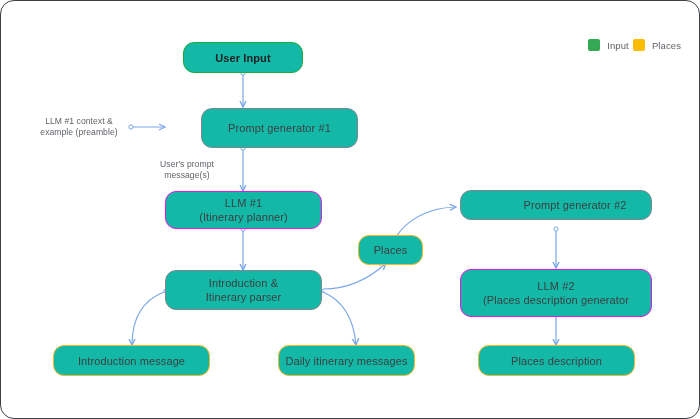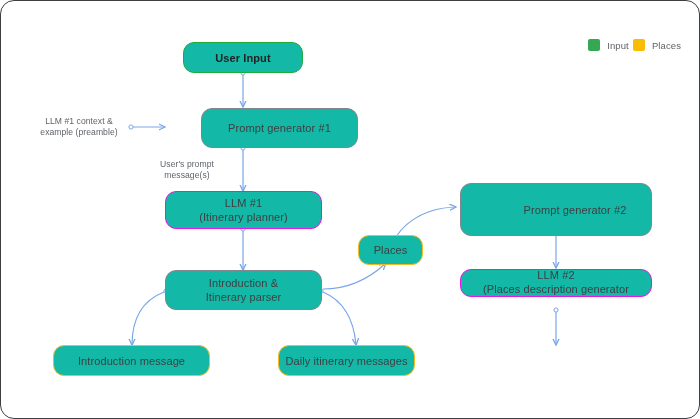--- a/index.html
+++ b/index.html
@@ -154,36 +154,39 @@
   </div>
 
   <div class="node gray" style="left:164px; top:269px; width:157px; height:40px;">
     <span>Introduction &amp;<br>Itinerary parser</span>
   </div>
 
   <div class="node yellow" style="left:357px; top:234px; width:65px; height:30px;">
     <span>Places</span>
   </div>
 
-  <div class="node gray" style="left:459px; top:182px; width:192px; height:53px;padding-left:38px;">
+  <div class="node gray" style="left:459px; top:189px; width:192px; height:30px;padding-left:38px;">
     <span>Prompt generator #2</span>
   </div>
 
-  <div class="node magenta" style="left:459px; top:268px; width:192px; height:28px;align-items:flex-end;">
+  <div class="node magenta" style="left:459px; top:268px; width:192px; height:48px;">
     <span>LLM #2<br>(Places description generator</span>
   </div>
 
   <div class="node yellow" style="left:52px; top:344px; width:157px; height:31px;">
     <span>Introduction message</span>
   </div>
 
   <div class="node yellow" style="left:277px; top:344px; width:137px; height:31px;">
     <span>Daily itinerary messages</span>
   </div>
 
+  <div class="node yellow" style="left:477px; top:344px; width:157px; height:31px;">
+    <span>Places description</span>
+  </div>
 
   <div class="edge-label" style="left:26px; top:115px; width:104px;">LLM #1 context &amp;<br>example (preamble)</div>
 
   <div class="edge-label" style="left:139px; top:158px; width:94px;">User's prompt<br>message(s)</div>
 
   <div class="legend">
     <div class="legend-row">
       <span class="swatch" style="background:#34a853;"></span>
       <span class="legend-label">Input</span>
     </div>

